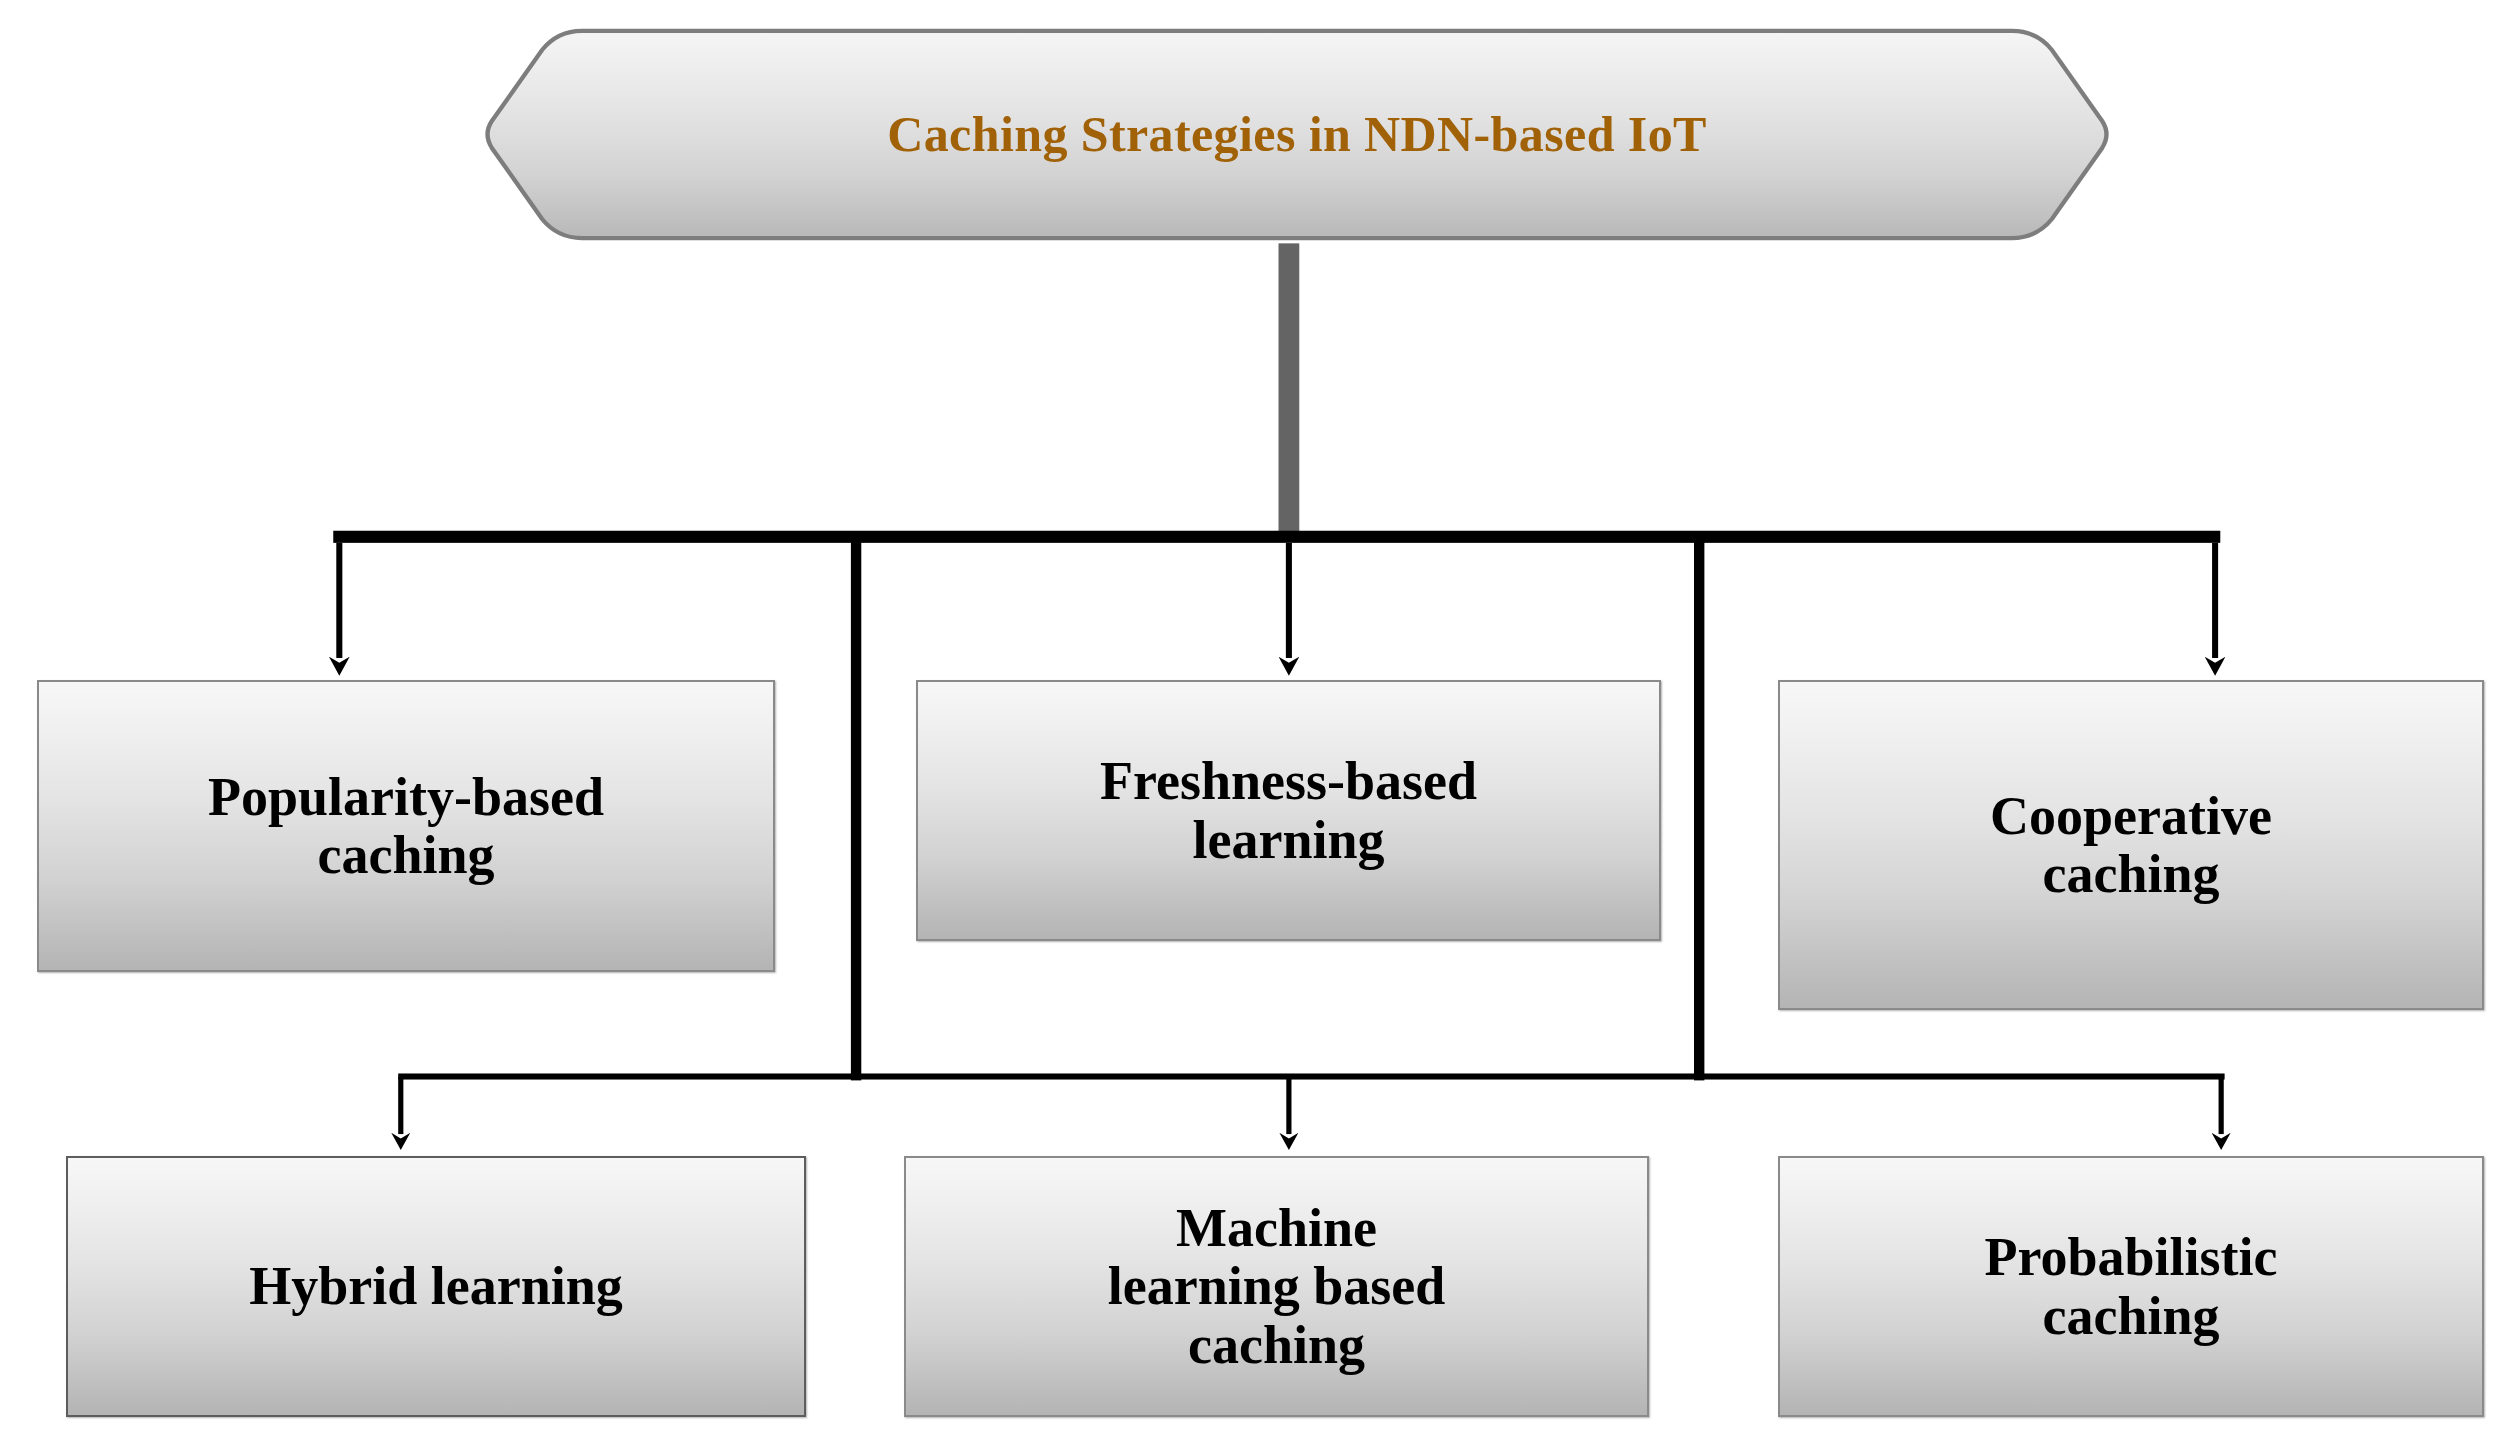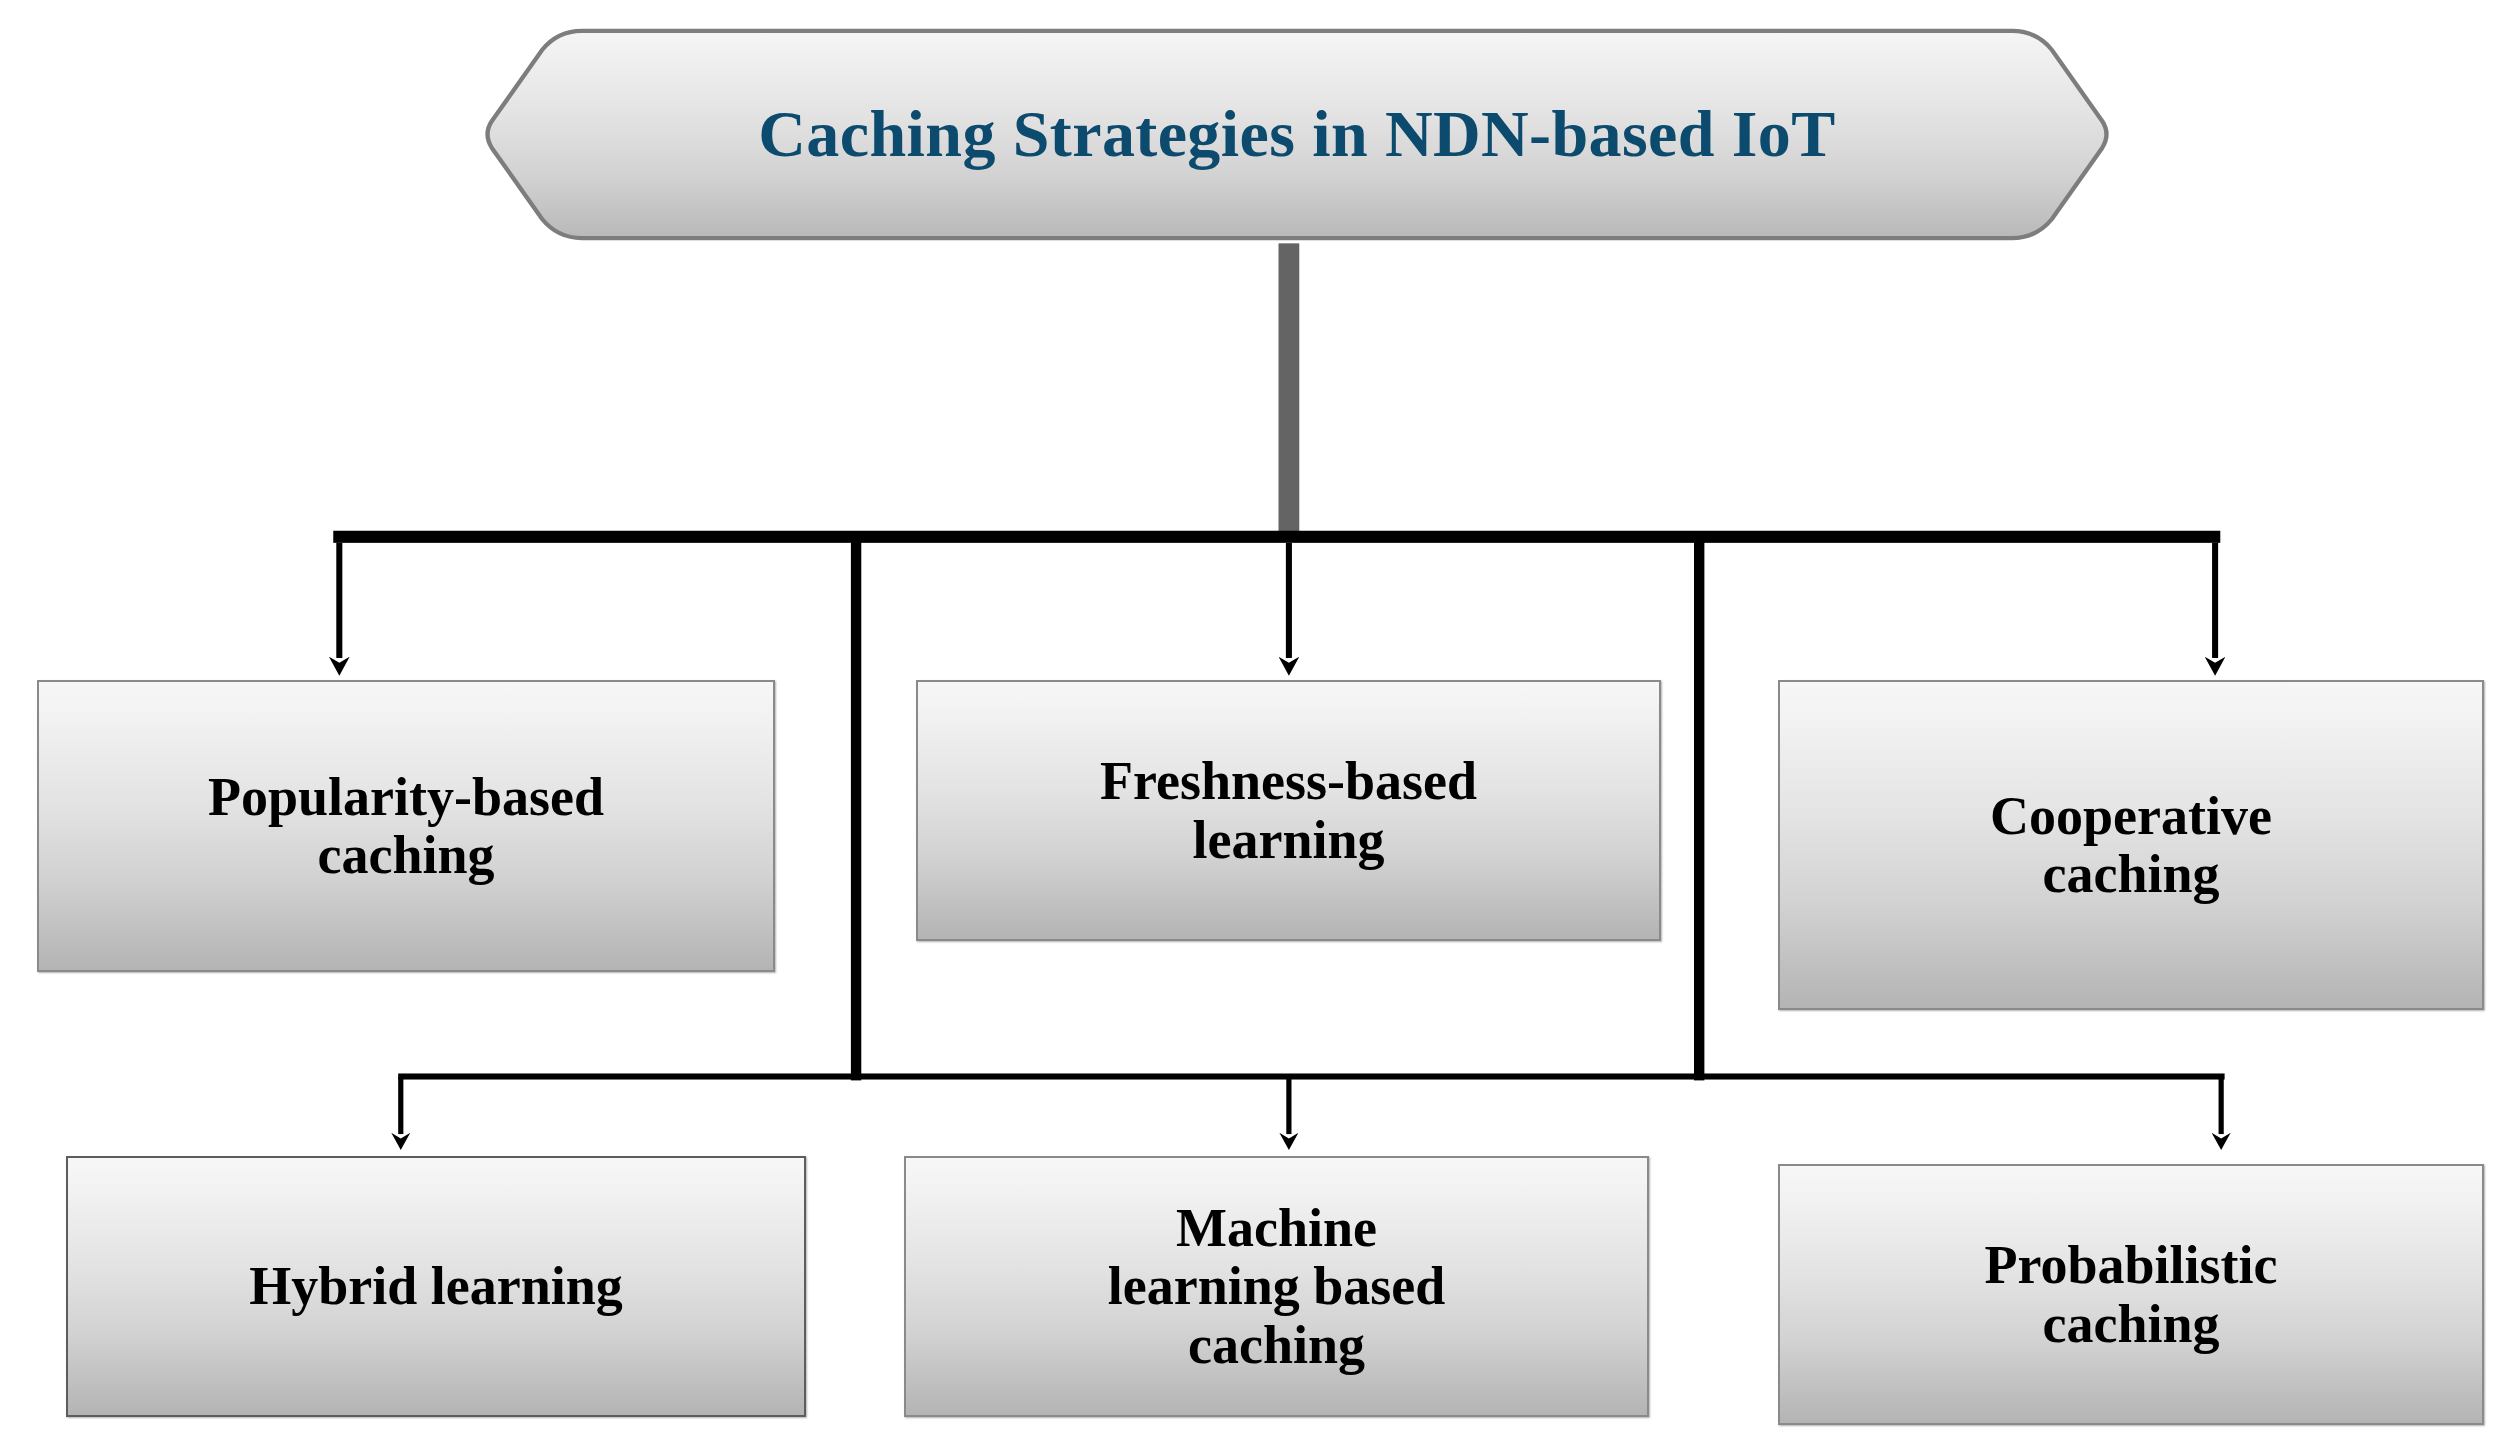--- a/index.html
+++ b/index.html
@@ -44,23 +44,23 @@
   }
   .root-node .shape-bg {
     position: absolute;
     left: 0; top: 0;
     width: 100%;
     height: 100%;
   }
   .root-node .root-label {
     position: relative;
     z-index: 2;
-    font-size: 66px;
+    font-size: 50px;
     font-weight: bold;
-    color: #0c4a6e;
+    color: #a16207;
     letter-spacing: 0.4px;
     text-align: center;
     line-height: 1.1;
     white-space: nowrap;
   }
 
   
   .node-box {
     position: absolute;
     box-sizing: border-box;
@@ -85,21 +85,21 @@
   .node-box.dark-edge {
     border-color: #5d5d5d;
   }
 
   
   #box-popularity      { left: 37px;   top: 680px;  width: 738px;  height: 292px; }
   #box-freshness       { left: 916px; top: 680px;  width: 745px;  height: 261px; }
   #box-cooperative     { left: 1778px; top: 680px;  width: 706px;  height: 330px; }
   #box-hybrid          { left: 66px;   top: 1156px; width: 740px;  height: 261px; }
   #box-ml              { left: 904px; top: 1156px; width: 745px;  height: 261px; }
-  #box-probabilistic   { left: 1778px; top: 1156px; width: 706px;  height: 261px; margin-top: 8px; }
+  #box-probabilistic   { left: 1778px; top: 1156px; width: 706px;  height: 261px; }
 </style>
 </head>
 <body>
 
 <div id="diagram-root">
 
   <svg id="connector-layer" viewBox="0 0 2902 1676" width="2512" height="1451" xmlns="http://www.w3.org/2000/svg">
     <defs>
 
       <marker id="arrowBarb" markerWidth="26" markerHeight="24" refX="1.5" refY="12" orient="auto" markerUnits="userSpaceOnUse">

